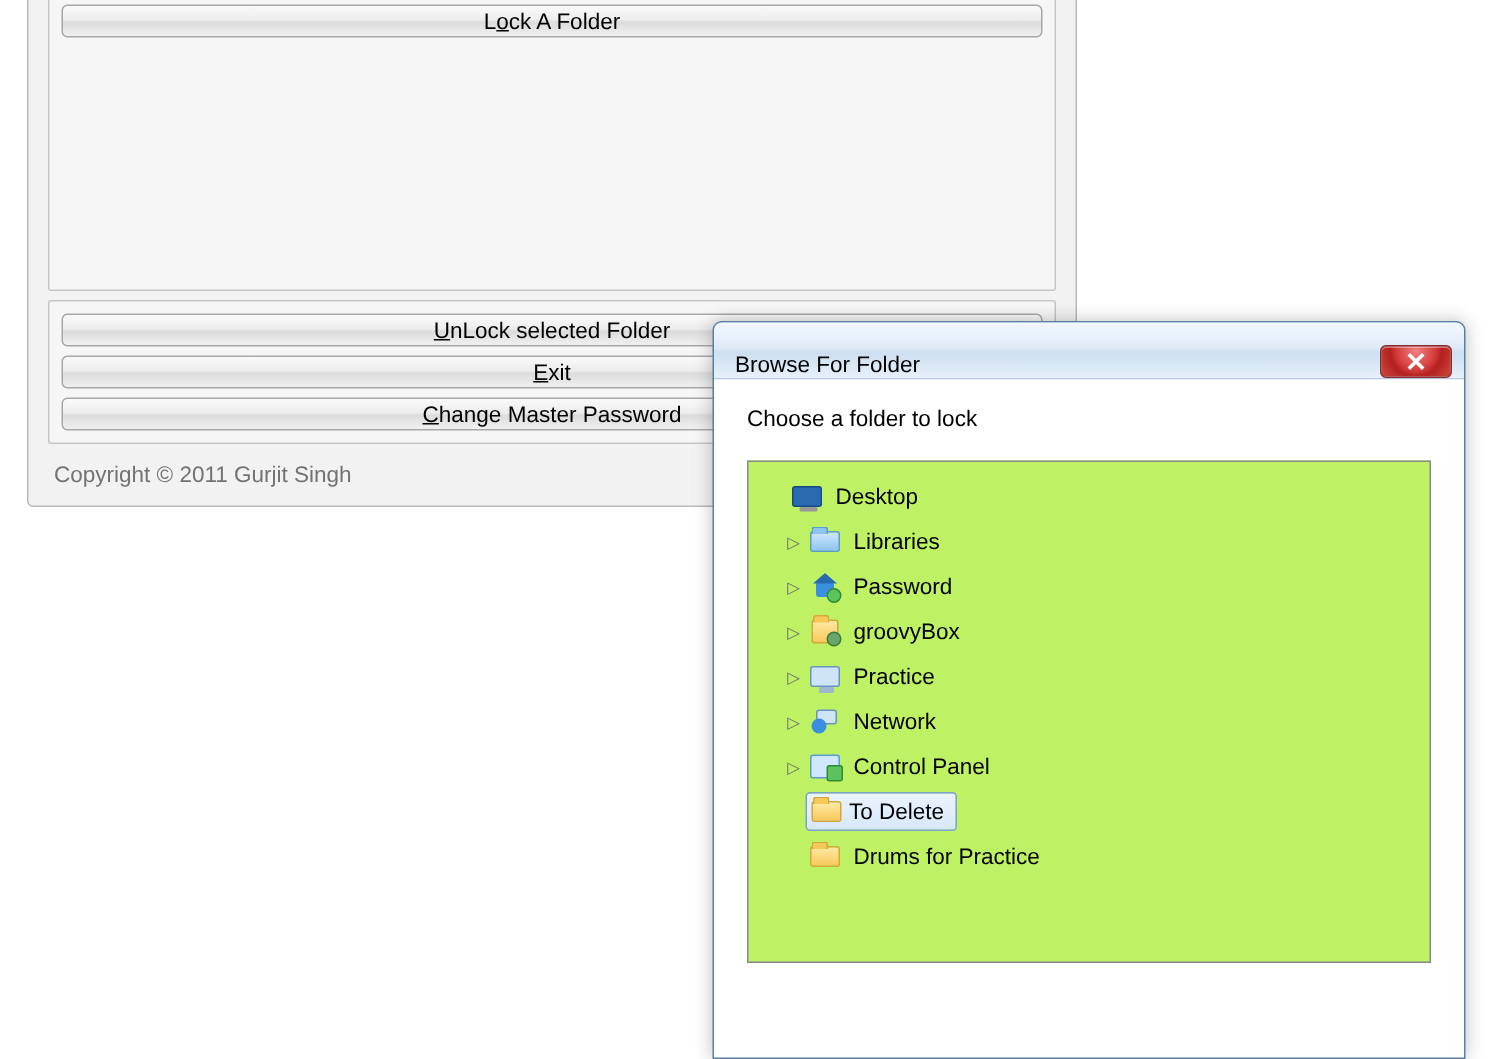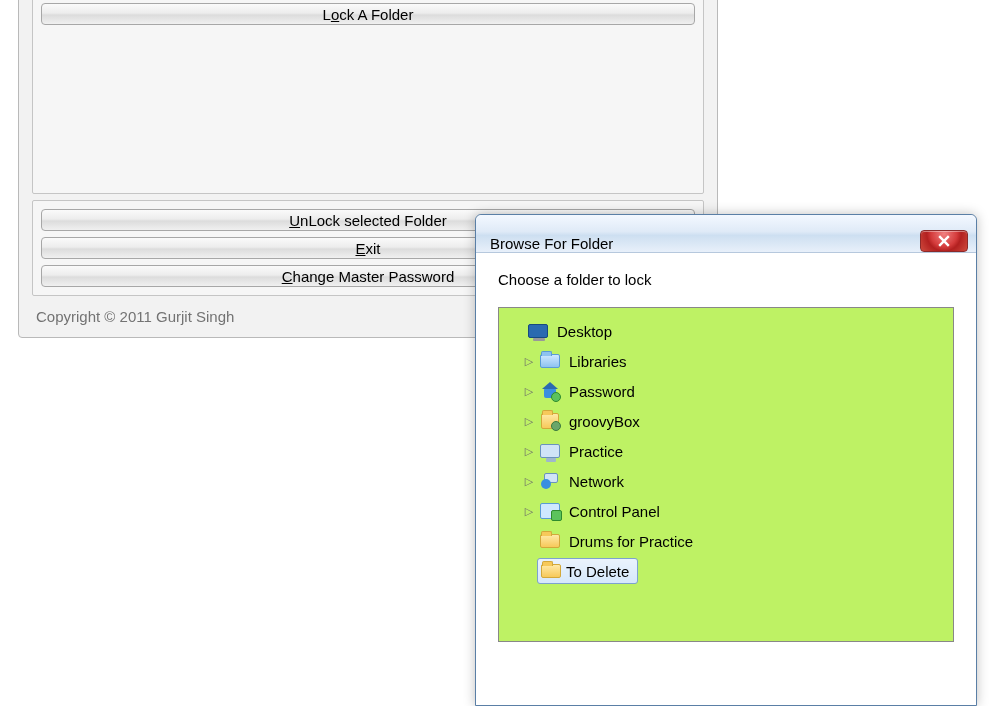--- a/index.html
+++ b/index.html
@@ -300,31 +300,31 @@
         <span class="expand">▷</span>
         <span class="ico">
             <span class="ic-cp"></span>
           </span>
         <span class="lbl">Control Panel</span>
       </div>
 
 
       <div class="tree-item ind-1">
         <span class="expand"></span>
-        <span class="ico">
-            <span class="ic-folder"></span>
-          </span>
-        <span class="lbl">Drums for Practice</span>
-      </div>
-
-      <div class="tree-item ind-1">
-        <span class="expand"></span>
         <span class="sel">
           <span class="ico">
               <span class="ic-folder"></span>
             </span>
           <span class="lbl">To Delete</span>
         </span>
       </div>
 
+      <div class="tree-item ind-1">
+        <span class="expand"></span>
+        <span class="ico">
+            <span class="ic-folder"></span>
+          </span>
+        <span class="lbl">Drums for Practice</span>
+      </div>
+
     </div>
   </div>
 </div>
 
 </body></html>

